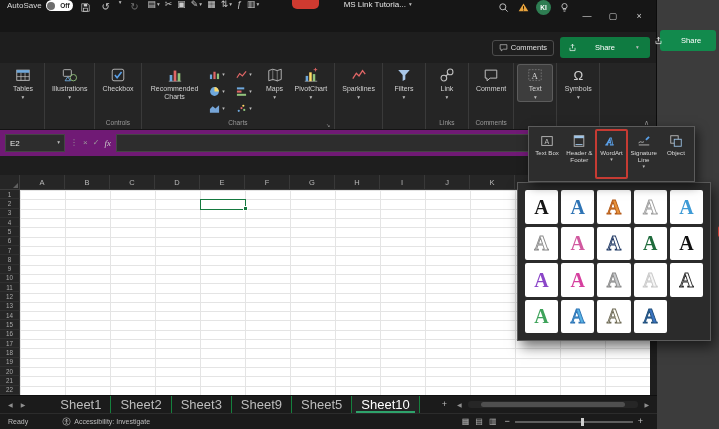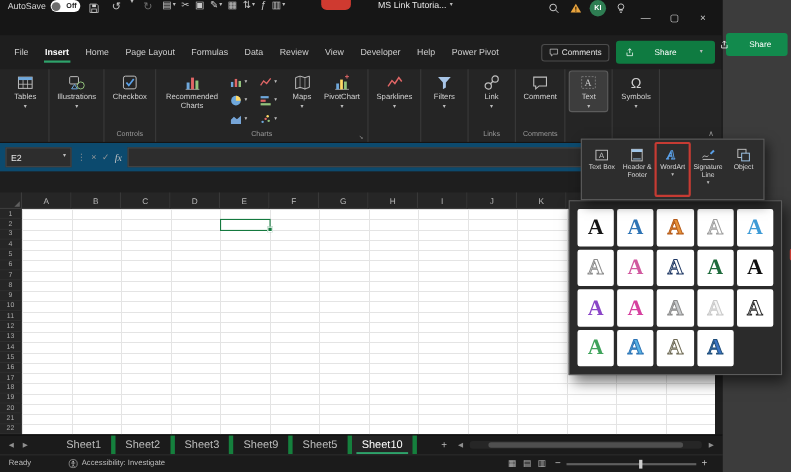--- a/index.html
+++ b/index.html
@@ -49,21 +49,21 @@
 .ic.big{width:17px;height:16px}
 .ic.big svg{width:16px;height:16px}
 .ic.mini{width:11px;height:11px}
 .ic.mini svg{width:11px;height:11px}
 .mini-grid{display:grid;grid-template-columns:repeat(2,27px);grid-auto-rows:17px;align-items:center;padding-top:1px}
 .mini-btn{display:flex;align-items:center;justify-content:center;gap:2px}
 .rib-grouplabel{height:11px;font-size:6.5px;color:#9a9a9a;text-align:center;position:relative;padding-top:1px}
 .launcher{position:absolute;right:0;bottom:1px;font-size:5px;color:#9a9a9a}
 .collapse{position:absolute;right:7px;bottom:3px;font-size:7px;color:#9a9a9a}
 
-.fbar{height:26px;background:#0c4a6e;display:flex;align-items:center;padding:3px 5px;gap:5px}
+.fbar{height:26px;background:#701a75;display:flex;align-items:center;padding:3px 5px;gap:5px}
 .namebox{width:60px;height:18px;background:#2d2d2d;border:1px solid #454545;display:flex;align-items:center;font-size:8px;color:#e6e6e6;padding:0 4px;gap:4px}
 .nb-text{flex:1}
 .fb-ic{color:#9a9a9a;font-size:8px}
 .fxi{font-style:italic;font-family:"Liberation Serif",serif;font-size:9px;color:#c9c9c9}
 .fb-input{flex:1;height:18px;background:#2d2d2d;border:1px solid #454545}
 
 .sheet{position:absolute;left:0;top:156px;width:657px;height:239px;background:#1e1e1e;overflow:hidden}
 .colheads{position:absolute;left:0;top:19px;height:15px;display:flex}
 .corner{width:20px;height:15px;background:#262626;border-right:1px solid #3c3c3c;border-bottom:1px solid #3c3c3c;position:relative}
 .corner::after{content:"";position:absolute;right:1px;bottom:1px;border-left:5px solid transparent;border-bottom:5px solid #5f5f5f}
@@ -73,21 +73,21 @@
 .row-h{height:9.32px;background:#262626;border-right:1px solid #383838;border-bottom:1px solid #303030;color:#a9a9a9;font-size:6.3px;display:flex;align-items:center;justify-content:center}
 .cells{position:absolute;left:20px;top:34px;width:630px;height:205px;background-color:#fff;
  background-image:repeating-linear-gradient(to right,#e4e4e4 0 1px,transparent 1px 45px),
                   repeating-linear-gradient(to bottom,#e4e4e4 0 1px,transparent 1px 9.32px)}
 .sel{position:absolute;left:200px;top:43.3px;width:46px;height:10.4px;border:1.5px solid #15793f}
 .sel::after{content:"";position:absolute;right:-2.5px;bottom:-2.5px;width:3px;height:3px;background:#15793f;border:1px solid #fff}
 
 .tabsbar{position:absolute;left:0;top:395px;width:657px;height:18px;background:#1b1b1b;border-top:1px solid #101010;display:flex;align-items:center;padding:0 4px}
 .nav{color:#8f8f8f;font-size:6px;padding:0 4px}
 .sheet-tabs{display:flex;height:100%;margin-left:22px}
-.stab{padding:0 9px;font-size:10px;color:#bdbdbd;display:flex;align-items:center;border-right:4px solid #15803d;position:relative;white-space:nowrap}
+.stab{padding:0 9px;font-size:13px;color:#bdbdbd;display:flex;align-items:center;border-right:1px solid #15803d;position:relative;white-space:nowrap}
 .stab.active{color:#fff;background:#242424}
 .stab.active::after{content:"";position:absolute;left:4px;right:4px;bottom:0;height:2px;background:#2ea36b}
 .addsheet{color:#bdbdbd;font-size:9px;padding:0 6px;margin-left:16px}
 .hscroll{margin-left:auto;display:flex;align-items:center;gap:2px;width:246px}
 .hs-track{flex:1;height:7px;background:#262626;border-radius:3px;position:relative}
 .hs-thumb{position:absolute;left:8%;top:1px;width:84%;height:5px;background:#4f4f4f;border-radius:3px}
 
 .statusbar{position:absolute;left:0;top:413px;width:657px;height:16px;background:#1b1b1b;border-top:1px solid #2c2c2c;display:flex;align-items:center;padding:0 8px;gap:8px;font-size:7px;color:#bdbdbd}
 .acc{display:flex;align-items:center;gap:3px;margin-left:26px}
 .acc [data-icon]{width:9px;height:9px}
@@ -195,33 +195,20 @@
             <path d="M6.3 9.5 h3.4 v2 h-3.4 z" fill="none" stroke="#cfcfcf"></path>
             <line x1="6.6" y1="13.5" x2="9.4" y2="13.5" stroke="#cfcfcf"></line>
           </svg>
         </span>
       <span class="winbtn" data-icon="minimize-icon">—</span>
       <span class="winbtn" data-icon="maximize-icon">▢</span>
       <span class="winbtn" data-icon="close-icon">×</span>
     </div>
 
     <div class="tabrow">
-      <div class="rtabs">
-          <div class="rtab">File</div>
-          <div class="rtab active">Insert</div>
-          <div class="rtab">Home</div>
-          <div class="rtab">Page Layout</div>
-          <div class="rtab">Formulas</div>
-          <div class="rtab">Data</div>
-          <div class="rtab">Review</div>
-          <div class="rtab">View</div>
-          <div class="rtab">Developer</div>
-          <div class="rtab">Help</div>
-          <div class="rtab">Power Pivot</div>
-        </div>
       <div class="comments-btn">
         <span data-icon="comments-icon">
             <svg viewBox="0 0 16 16">
               <path d="M2 3 h12 v8 h-6.5 l-3.5 3 v-3 h-2 z" fill="none" stroke="#d6d6d6" stroke-width="1.1"></path>
             </svg>
           </span>
         <span>Comments</span>
       </div>
       <div class="share-btn">
         <span data-icon="share-icon">

